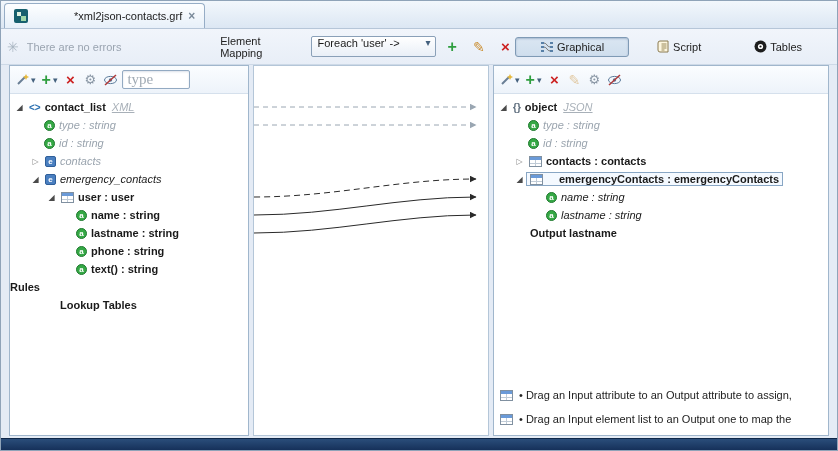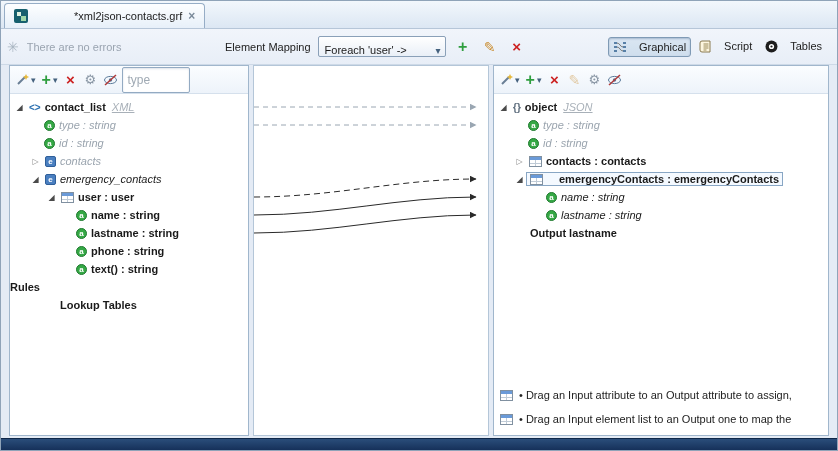--- a/index.html
+++ b/index.html
@@ -37,34 +37,34 @@
     height:36px; display:flex; align-items:center;
     background:linear-gradient(#f1f5fb,#e8eef7);
     border-bottom:1px solid #cdd9e7; padding:0 6px;
   }
   .status-group { display:flex; align-items:center; gap:8px; width:218px; }
   .status-star { color:#aab6c2; font-size:14px; }
   .status-text { color:#9aa4b0; }
   .mapping-group { display:flex; align-items:center; gap:7px; }
   .map-label { color:#222; }
   .combo {
-    width:128px; height:21px; display:flex; align-items:flex-end; justify-content:space-between;
+    width:128px; height:21px; display:flex; align-items:flex-start; justify-content:space-between;
     border:1px solid #8aa0b8; background:linear-gradient(#ffffff,#e9eff7);
     padding:0 4px 0 6px; border-radius:2px; cursor:pointer;
   }
   .combo .arrow { color:#44617e; font-size:10px; }
   .mini-btn { width:20px; height:20px; display:flex; align-items:center; justify-content:center; cursor:pointer; border-radius:3px; }
   .glyph-add { color:#2f9e3f; font-size:16px; font-weight:bold; line-height:14px; }
   .glyph-del { color:#cc2222; font-size:15px; font-weight:bold; line-height:14px; }
   .glyph-edit { color:#c98a2a; font-size:14px; }
   .glyph-gear { color:#8a97a5; font-size:13px; }
   .spacer { flex:1; }
   .view-group { display:flex; align-items:center; gap:3px; margin-right:4px; }
   .view-btn {
-    display:flex; align-items:flex-start; gap:12px; padding:3px 4px; border-radius:3px;
+    display:flex; align-items:center; gap:3px; padding:3px 24px; border-radius:3px;
     border:1px solid transparent; cursor:pointer; color:#222;
   }
   .view-btn.active {
     border:1px solid #7f9ab5;
     background:linear-gradient(#dae6f2,#cfdeed);
     box-shadow:inset 0 1px 2px rgba(70,100,140,.35);
   }
 
   
   .panel { position:absolute; top:64px; bottom:14px; background:#fff; border:1px solid #a0b6cc; }
@@ -74,22 +74,22 @@
 
   .ptoolbar {
     height:28px; display:flex; align-items:center; gap:2px; padding:0 4px;
     background:linear-gradient(#fbfdff,#edf3fa);
     border-bottom:1px solid #d5e0ec;
   }
   .tbtn { height:20px; min-width:18px; display:flex; align-items:center; justify-content:center; gap:2px; cursor:pointer; border-radius:3px; padding:0 2px; }
   .tbtn .arrow { color:#44617e; font-size:9px; }
   .tbtn.disabled { opacity:.45; }
   .filter-input {
-    height:26px; border:1px solid #93aac2; border-radius:2px; font-family:Liberation Sans, sans-serif;
-    font-size:12px; padding:1px 4px; color:#333; box-shadow:inset 0 1px 2px rgba(120,140,170,.25);
+    height:19px; border:1px solid #93aac2; border-radius:2px; font-family:Liberation Serif, serif;
+    font-size:15px; padding:1px 4px; color:#333; box-shadow:inset 0 1px 2px rgba(120,140,170,.25);
   }
   .filter-input::placeholder { color:#a0aab4; }
   .w-left { width:68px; }  .w-right { width:112px; }
 
   
   .tree { padding-top:4px; }
   .trow { height:18px; display:flex; align-items:center; gap:4px; white-space:nowrap; cursor:default; }
   .exp { width:11px; text-align:center; font-size:8px; color:#4a4a4a; flex:none; cursor:pointer; }
   .exp.closed { color:#8a8a8a; }
   .bold { font-weight:bold; }

